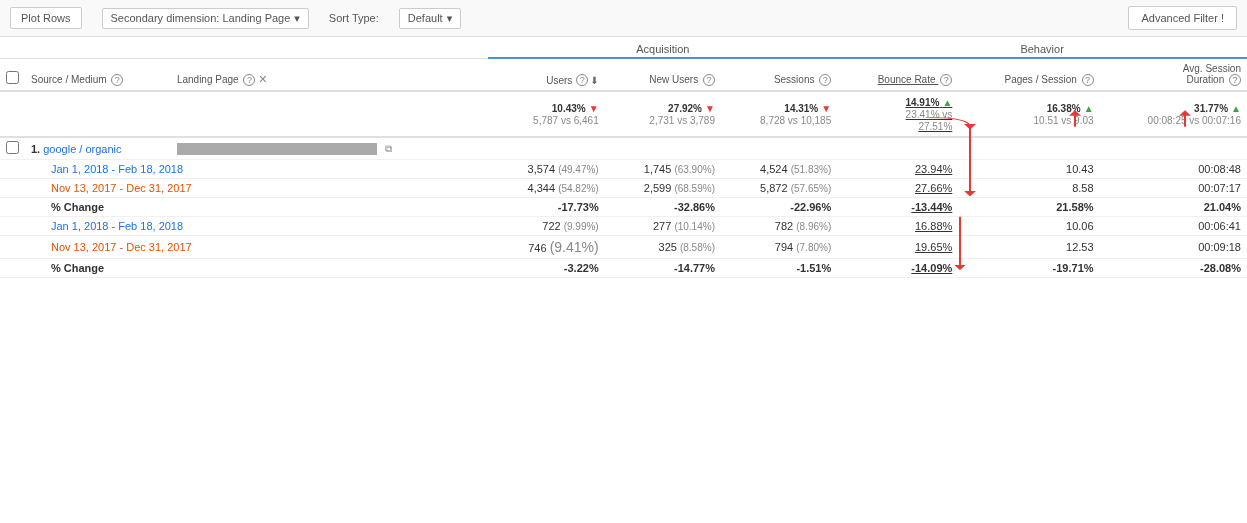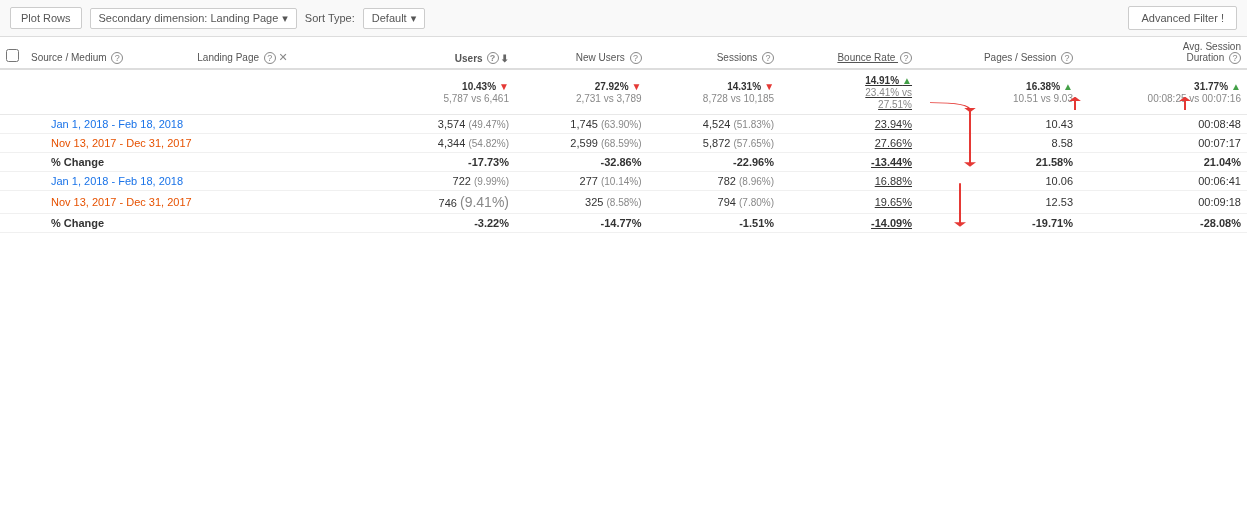--- a/index.html
+++ b/index.html
@@ -4,21 +4,21 @@
   <style>
     * { box-sizing: border-box; margin: 0; padding: 0; }
     body { font-family: Arial, sans-serif; font-size: 12px; color: #333; background: #fff; overflow-x: hidden; }
 
     .toolbar {
       display: flex;
       align-items: center;
       padding: 6px 10px;
       border-bottom: 1px solid #ddd;
       background: #f9f9f9;
-      gap: 8px;
+      gap: 20px;
     }
     .toolbar-btn {
       padding: 4px 10px;
       border: 1px solid #ccc;
       background: #fff;
       font-size: 11px;
       cursor: pointer;
       color: #555;
       border-radius: 2px;
     }
@@ -85,21 +85,20 @@
       white-space: nowrap;
       vertical-align: bottom;
     }
     .col-header-row th.left-col {
       text-align: left;
     }
     .col-header-sort {
       display: inline-flex;
       align-items: center;
       gap: 2px;
-      font-weight: bold;
     }
     .sort-arrow { color: #666; font-size: 10px; }
 
     .summary-row td {
       padding: 4px 6px;
       text-align: right;
       font-size: 11px;
       border-bottom: 1px solid #e8e8e8;
       vertical-align: middle;
     }
@@ -214,20 +213,25 @@
     <span>Default</span>
     <span>▾</span>
   </div>
   <button class="advanced-filter-btn">Advanced Filter !</button>
 </div>
 
 <div class="table-wrapper">
   <table>
     <thead>
 
+      <tr class="group-header-row">
+        <th class="left-group" colspan="3"></th>
+        <th class="acquisition-group" colspan="3">Acquisition</th>
+        <th class="behavior-group" colspan="3">Behavior</th>
+      </tr>
 
       <tr class="col-header-row">
         <th class="checkbox-cell">
           <input type="checkbox" style="">
         </th>
         <th class="left-col">
           Source / Medium <span class="help-icon">?</span>
         </th>
         <th class="left-col">
           Landing Page <span class="help-icon">?</span>
@@ -287,20 +291,41 @@
           <span class="summary-main">16.38%</span>
           <span class="trend-up">▲</span><br>
           <span class="summary-sub">10.51 vs 9.03</span>
         </td>
         <td>
           <span class="summary-main">31.77%</span>
           <span class="trend-up">▲</span><br>
           <span class="summary-sub">00:08:25 vs 00:07:16</span>
         </td>
       </tr>
+    <tr class="data-row section-divider">
+      <td class="checkbox-cell">
+        <input type="checkbox" style="">
+      </td>
+      <td class="left-col">
+        <span class="row-label">1.</span>
+        <a href="#" style="color:#1a73e8;text-decoration:none;">google / organic</a>
+      </td>
+      <td class="bar-cell">
+        <div class="bar-container">
+          <div class="bar" style="width:200px;"></div>
+          <span class="copy-icon">⧉</span>
+        </div>
+      </td>
+      <td></td>
+      <td></td>
+      <td></td>
+      <td></td>
+      <td></td>
+      <td></td>
+    </tr>
         <tr class="data-row">
           <td class="checkbox-cell"></td>
           <td class="left-col" colspan="2">
             <span class="date-row-1" style="padding-left:20px;">Jan 1, 2018 - Feb 18, 2018</span>
           </td>
           <td>
             3,574 <span style="color:#888;font-size:10px;">(49.47%)</span>
           </td>
           <td>
             1,745 <span style="color:#888;font-size:10px;">(63.90%)</span>

